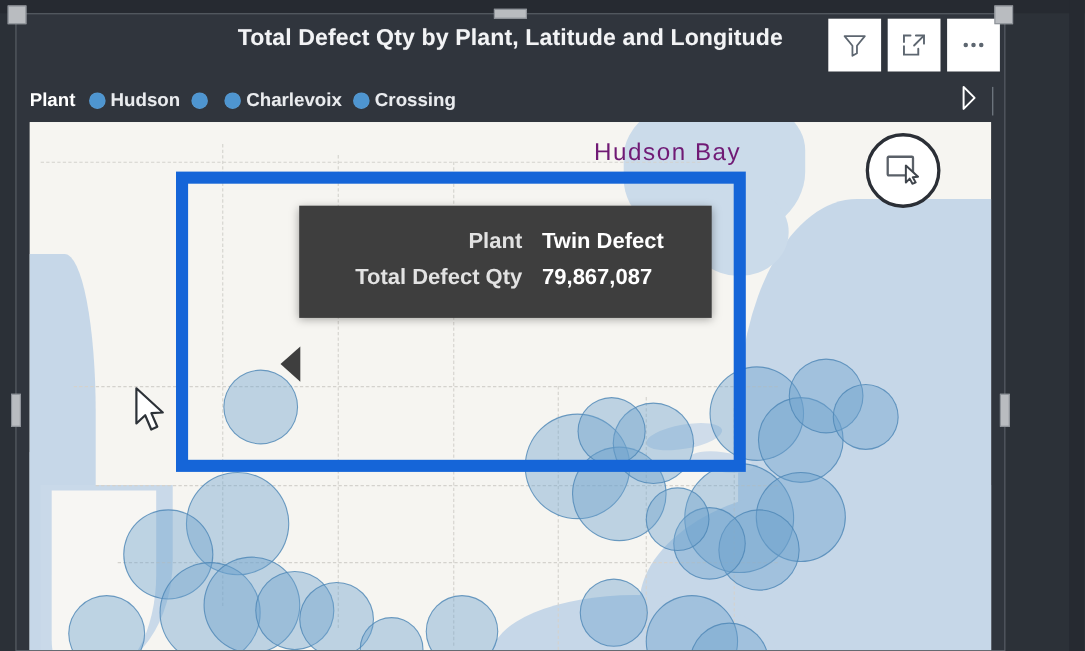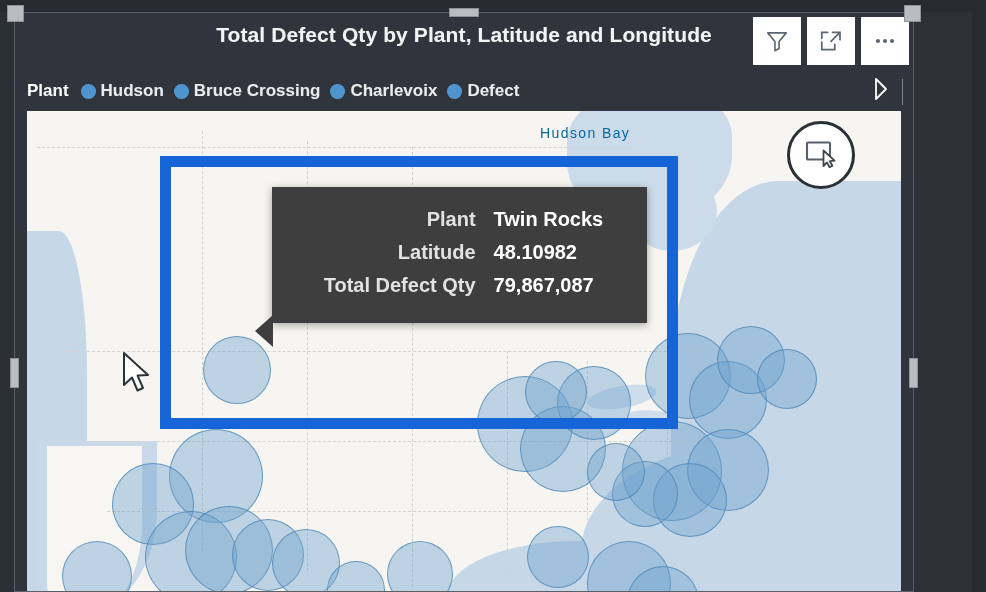--- a/index.html
+++ b/index.html
@@ -70,21 +70,21 @@
   }
   
   .water{position:absolute;background:#c6d7e8;}
   .land{position:absolute;background:#f7f6f3;}
 
   .map-label{
     position:absolute;color:#8b9099;font-weight:400;
     letter-spacing:2px;pointer-events:none;user-select:none;
   }
   .map-label.country{font-size:33px;letter-spacing:5px;color:#9aa0a8;}
-  .map-label.sea{font-size:14px;letter-spacing:1.4px;color:#0369a1;}
+  .map-label.sea{font-size:22px;letter-spacing:1.4px;color:#701a75;}
 
   
   .border-dash{position:absolute;border-top:1px dashed #d4d2cd;}
   .border-dashv{position:absolute;border-left:1px dashed #d4d2cd;}
 
   
   .bubble{
     position:absolute;border-radius:50%;
     background:rgba(110,162,205,.42);
     border:1px solid rgba(75,132,180,.75);
@@ -176,29 +176,28 @@
 
     <div id="legend">
       <span id="legend-title">Plant</span>
 
       <div class="legend-item">
         <span class="legend-dot"></span>
         <span class="legend-label">Hudson</span>
       </div>
       <div class="legend-item">
         <span class="legend-dot"></span>
-        <span class="legend-label">Bruce Crossing</span>
       </div>
       <div class="legend-item">
         <span class="legend-dot"></span>
         <span class="legend-label">Charlevoix</span>
       </div>
       <div class="legend-item">
         <span class="legend-dot"></span>
-        <span class="legend-label">Defect</span>
+        <span class="legend-label">Crossing</span>
       </div>
 
       <div id="legend-next">
         <span>
           <svg width="20" height="28" viewBox="0 0 20 28" fill="none" stroke="#ffffff" stroke-width="1.8" stroke-linejoin="round">
             <path d="M6 4 L16 14 L6 24 Z"></path>
           </svg>
         </span>
       </div>
       <div id="legend-divider"></div>
@@ -281,25 +280,21 @@
       </div>
 
       <div id="selection-box"></div>
 
       <div id="tooltip">
         <div id="tooltip-arrow"></div>
         <table>
           <tbody>
               <tr>
             <td class="k">Plant</td>
-            <td class="v">Twin Rocks</td>
-          </tr>
-          <tr>
-            <td class="k">Latitude</td>
-            <td class="v">48.10982</td>
+            <td class="v">Twin Defect</td>
           </tr>
           <tr>
             <td class="k">Total Defect Qty</td>
             <td class="v">79,867,087</td>
           </tr>
         </tbody>
           </table>
       </div>
 
       <div id="cursor">

